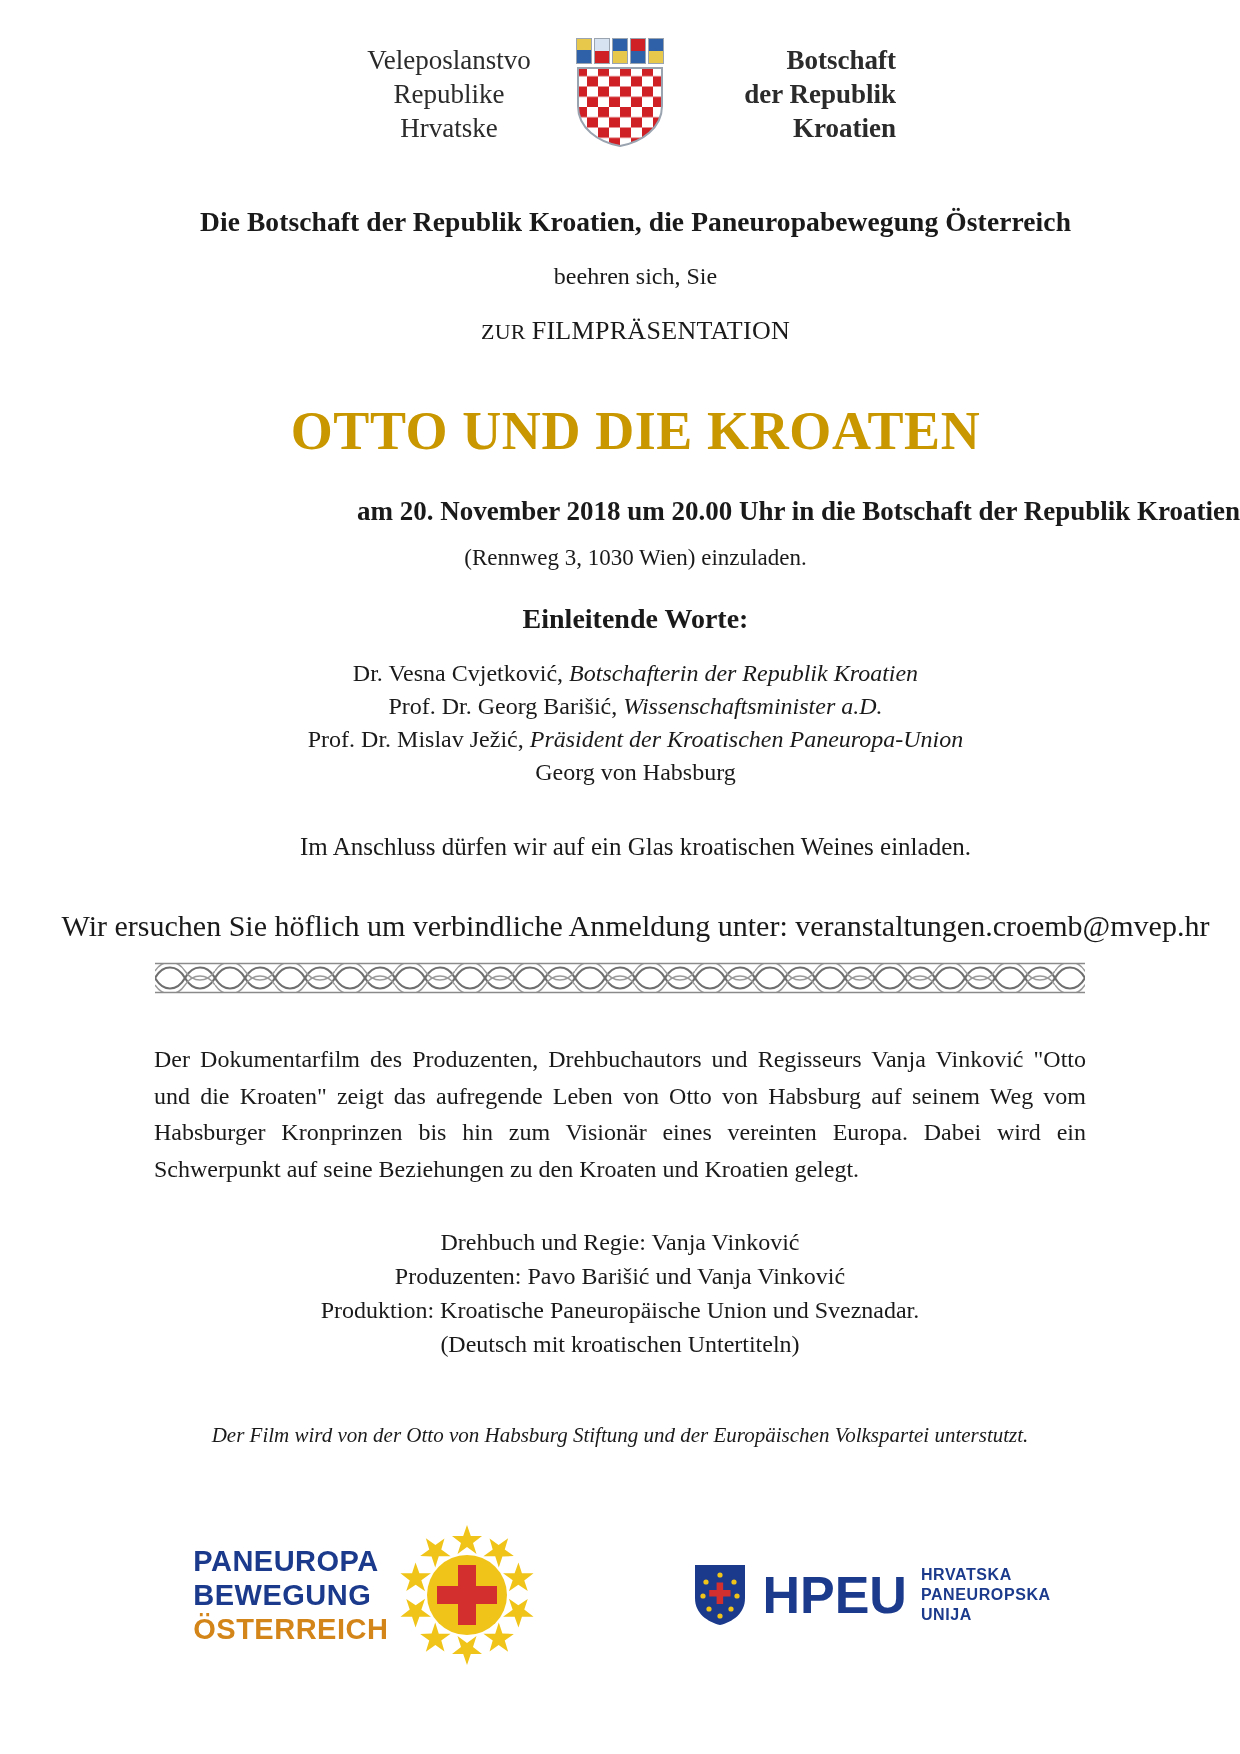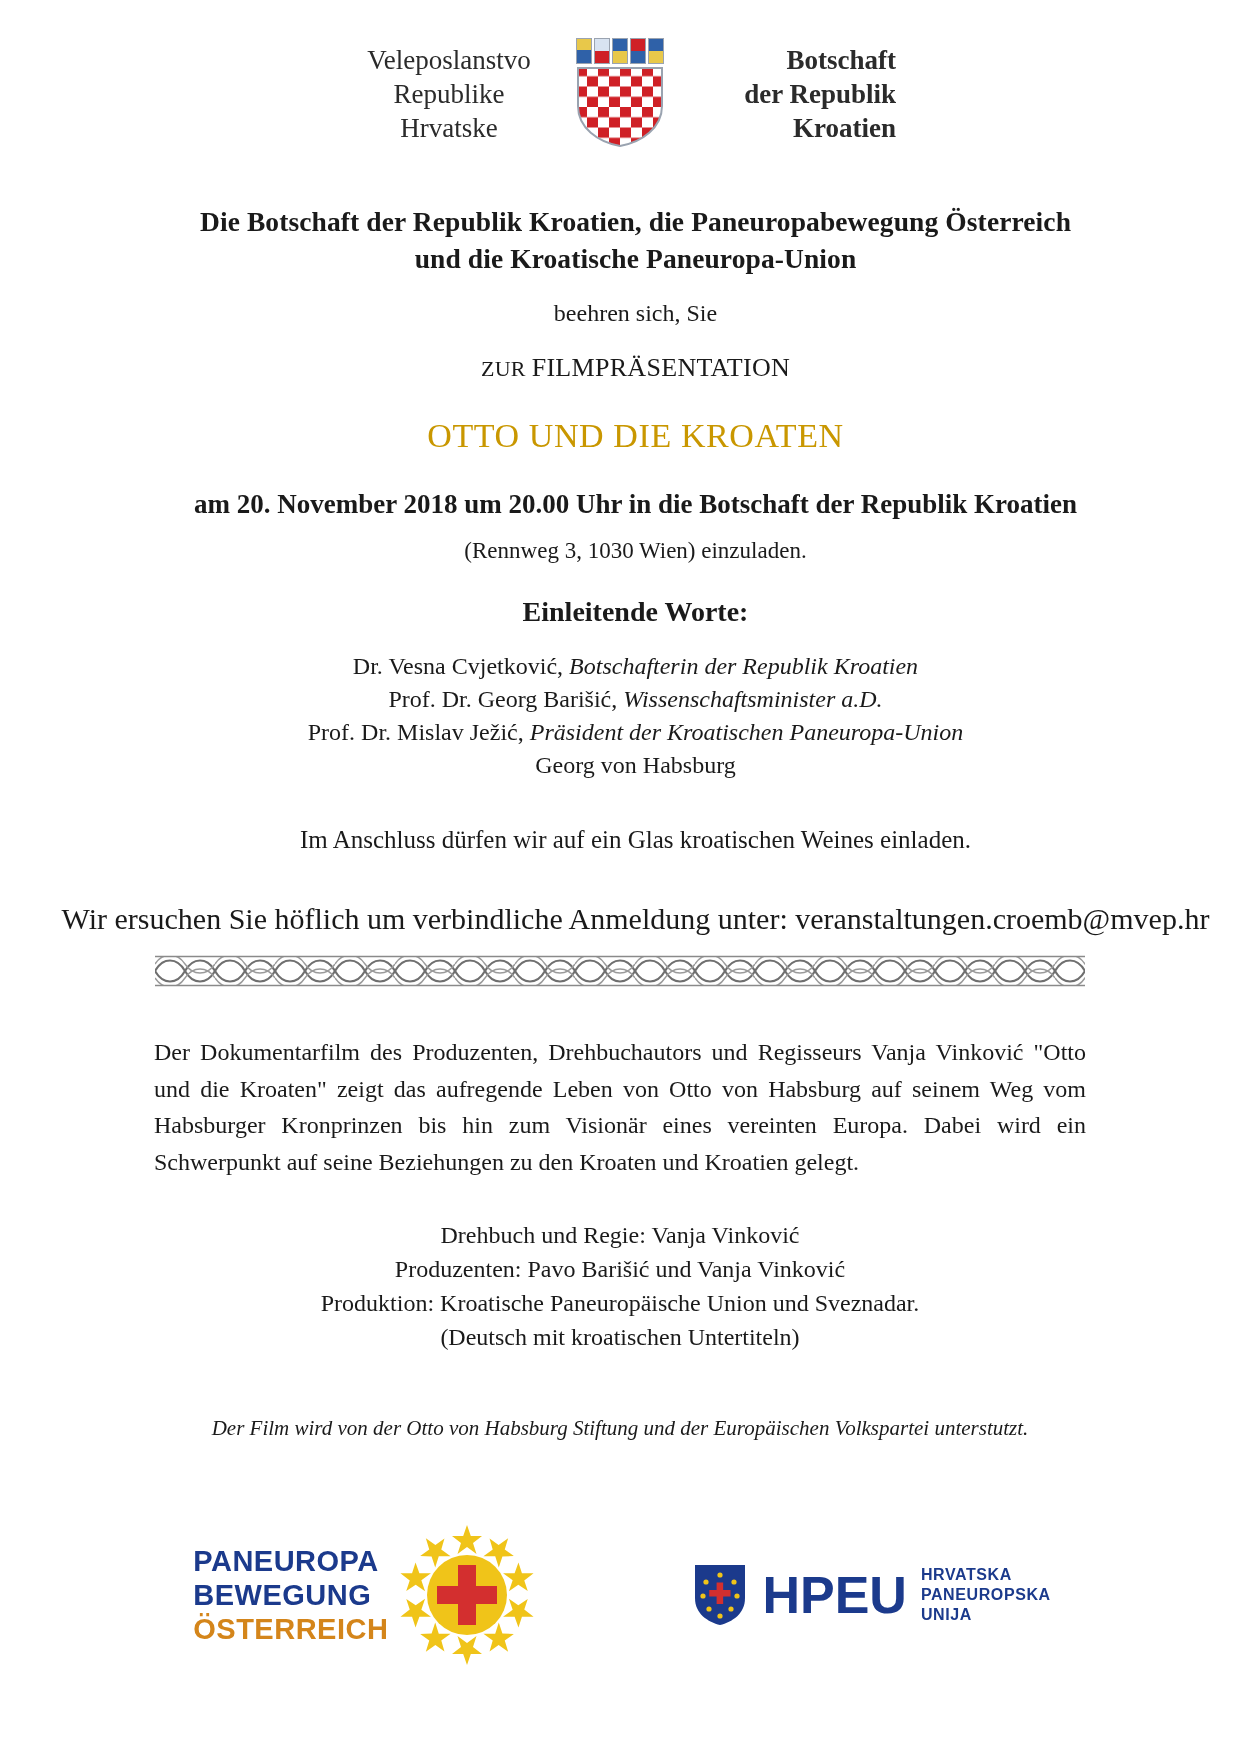--- a/index.html
+++ b/index.html
@@ -86,30 +86,31 @@
     margin-top: 22px;
     font-size: 24px;
   }
   .zur {
     margin-top: 26px;
     font-size: 22px;
     letter-spacing: .3px;
   }
   .zur .sc { font-size: 26px; }
   .film-title {
-    margin-top: 34px;
-    font-size: 34px;
-    font-weight: normal;
+    margin-top: 54px;
+    font-size: 54px;
+    font-weight: bold;
     color: #c99700;
     letter-spacing: .6px;
   }
   .when {
     margin-top: 34px;
     font-size: 27px;
     font-weight: bold;
+    text-align: right;
   }
   .where {
     margin-top: 18px;
     font-size: 23px;
   }
   .einleitende {
     margin-top: 32px;
     font-size: 28px;
     font-weight: bold;
   }
@@ -245,21 +246,20 @@
 
     <div class="lh-text lh-right">
       <div>Botschaft</div>
       <div>der Republik</div>
       <div>Kroatien</div>
     </div>
   </div>
 
   <div class="block intro">
     <div>Die Botschaft der Republik Kroatien, die Paneuropabewegung Österreich</div>
-    <div>und die Kroatische Paneuropa-Union</div>
   </div>
 
   <div class="block beehren">beehren sich, Sie</div>
 
   <div class="block zur">
     <span>ZUR </span><span class="sc">FILMPRÄSENTATION</span>
   </div>
 
   <div class="block film-title">OTTO UND DIE KROATEN</div>
 

